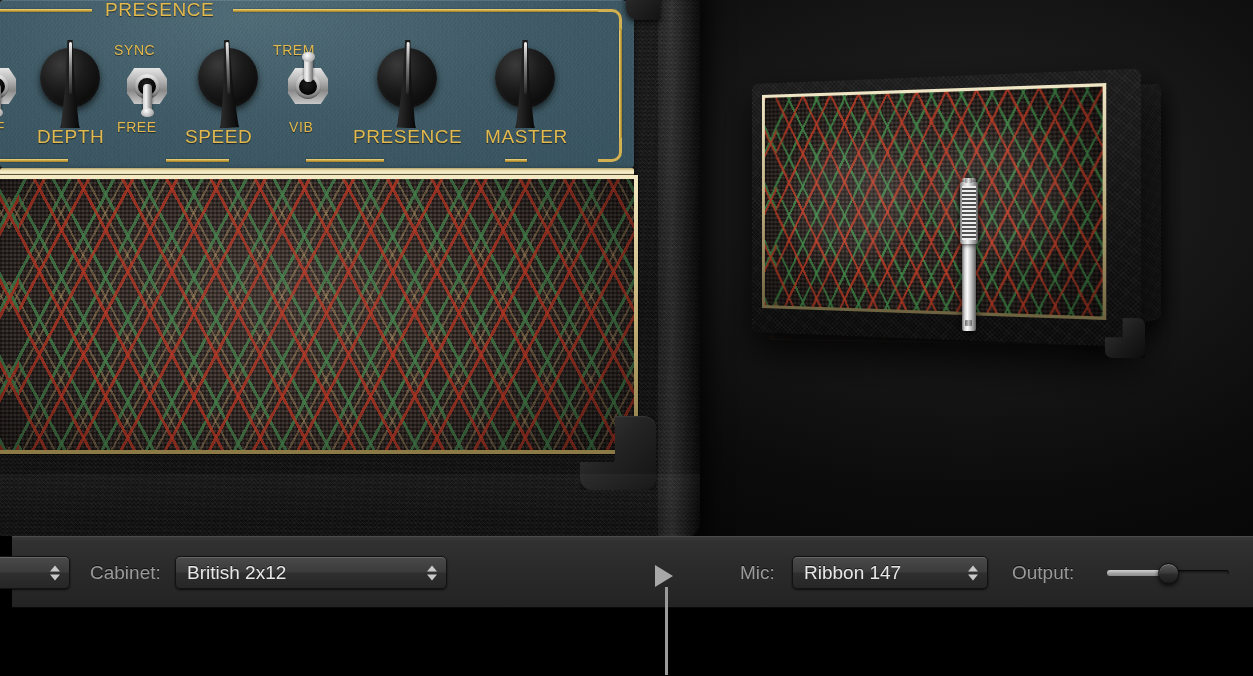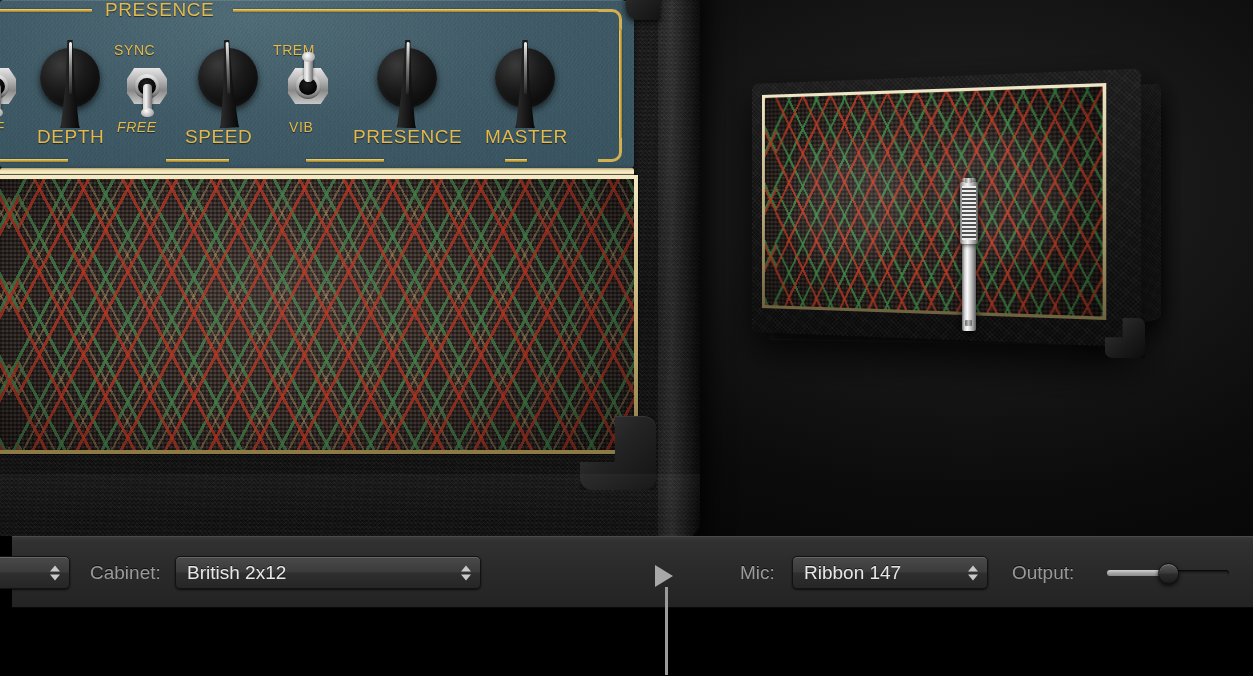--- a/index.html
+++ b/index.html
@@ -380,21 +380,21 @@
     width: 0; height: 0; border-left: 5px solid transparent; border-right: 5px solid transparent;
   }
   .arrows .up { border-bottom: 6px solid #c9c9c9; }
   .arrows .dn { border-top: 6px solid #c9c9c9; }
 
   
   #popup-left-cut {
     position: absolute; left: -62px; top: 19px; width: 120px; height: 33px;
   }
   #cabinet-label { position: absolute; left: 78px; top: 25px; }
-  #popup-cabinet { position: absolute; left: 163px; top: 19px; width: 306px; }
+  #popup-cabinet { position: absolute; left: 163px; top: 19px; width: 272px; }
   #mic-label { position: absolute; left: 728px; top: 25px; }
   #popup-mic { position: absolute; left: 780px; top: 19px; width: 196px; }
   #output-label { position: absolute; left: 1000px; top: 25px; }
 
   #output-slider { position: absolute; left: 1095px; top: 32px; width: 122px; height: 8px; }
   #output-slider .track-fill {
     position: absolute; left: 0; top: 1px; width: 62px; height: 6px;
     background: linear-gradient(180deg,#d4d4d4,#a3a3a3 55%,#8c8c8c);
     border-radius: 3px 0 0 3px;
   }
@@ -469,21 +469,21 @@
         </div>
         <span class="panel-label" style="left:37px; top:126px;">DEPTH</span>
 
         <span class="panel-label small" style="left:114px; top:42px;">SYNC</span>
         <div class="toggle down" style="left:124px; top:58px;">
           <div class="plate"></div>
           <div class="nut"></div>
           <div class="hole"></div>
           <div class="lever"></div>
         </div>
-        <span class="panel-label small" style="left:117px; top:119px;font-style:italic;">FREE</span>
+        <span class="panel-label small" style="left:117px; top:119px;">FREE</span>
 
         <div class="knob" style="left:191px; top:40px;">
           <div class="body"></div>
           <div class="pointer" style="transform:rotate(-2deg);">
             <div class="blade"></div>
             <div class="shine"></div>
           </div>
         </div>
         <span class="panel-label" style="left:185px; top:126px;">SPEED</span>
 

